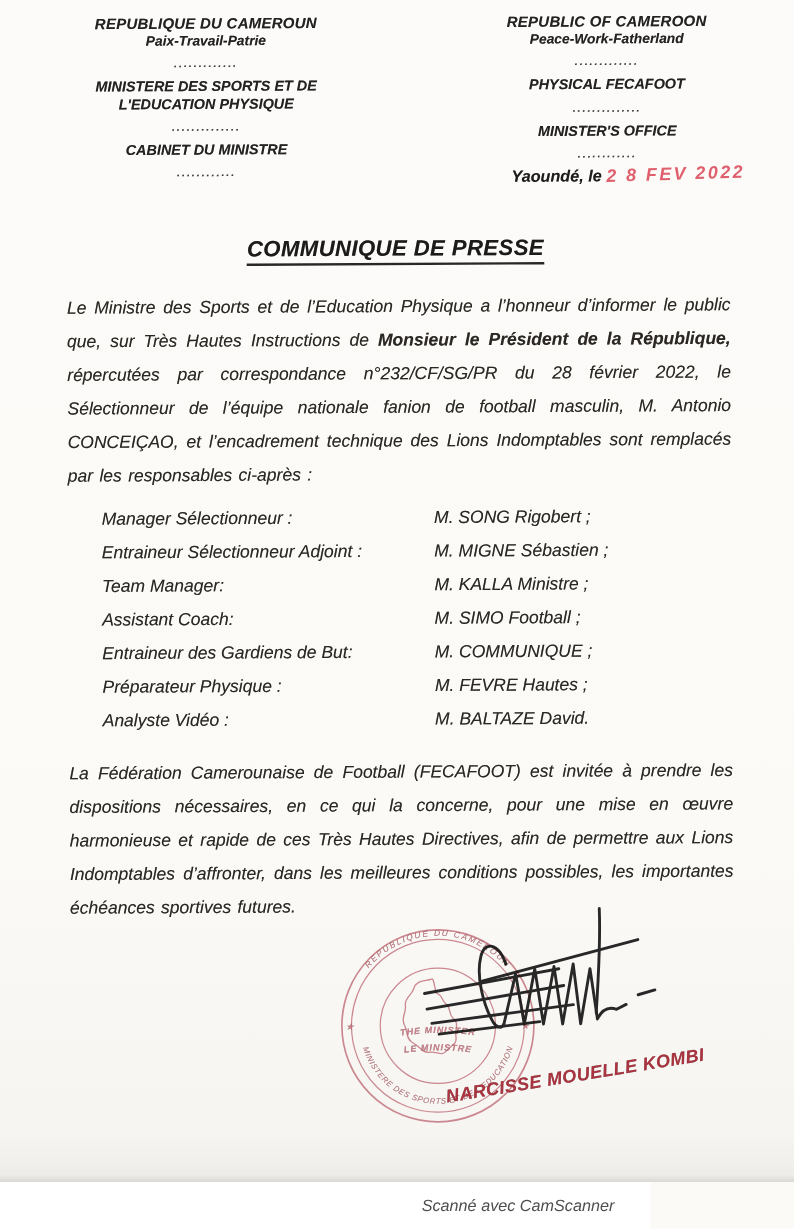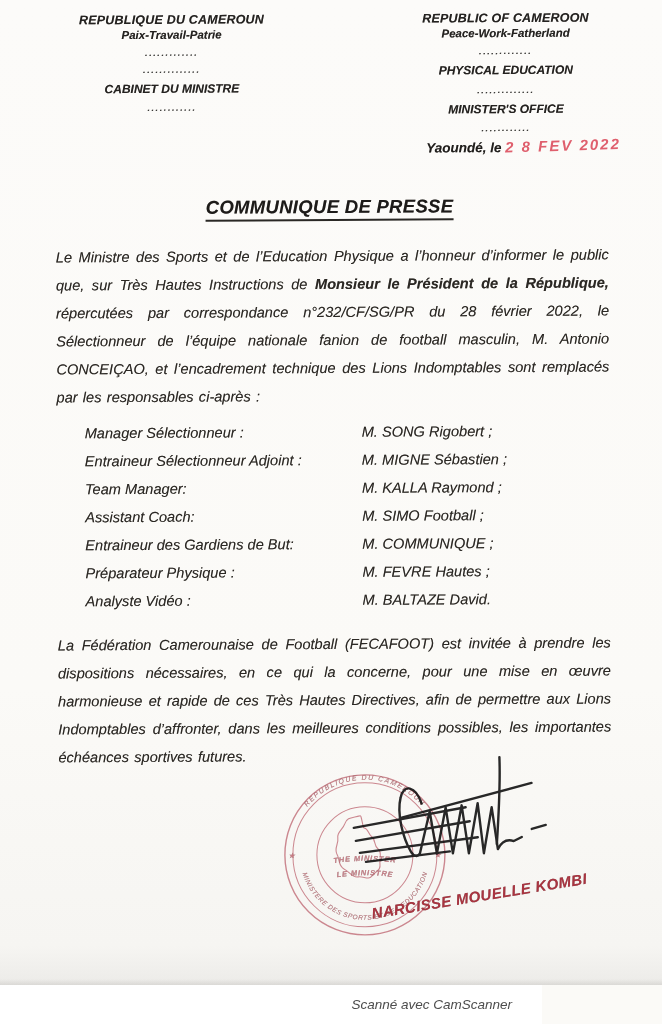--- a/index.html
+++ b/index.html
@@ -76,30 +76,32 @@
 
 <div class="page">
   <div class="scan"></div>
 
   <div class="doc">
 
     <div class="hdr hdr-left">
       <div class="hdr-country">REPUBLIQUE DU CAMEROUN</div>
       <div class="hdr-motto">Paix-Travail-Patrie</div>
       <div class="dots">.............</div>
+      <div class="hdr-ministry">MINISTERE DES SPORTS ET DE</div>
+      <div class="hdr-ministry">L'EDUCATION PHYSIQUE</div>
       <div class="dots">..............</div>
       <div class="hdr-office">CABINET DU MINISTRE</div>
       <div class="dots">............</div>
     </div>
 
     <div class="hdr hdr-right">
       <div class="hdr-country">REPUBLIC OF CAMEROON</div>
       <div class="hdr-motto">Peace-Work-Fatherland</div>
       <div class="dots">.............</div>
-      <div class="hdr-ministry">PHYSICAL EDUCATION</div>
+      <div class="hdr-ministry">PHYSICAL FECAFOOT</div>
       <div class="dots">..............</div>
       <div class="hdr-office">MINISTER'S OFFICE</div>
       <div class="dots">............</div>
     </div>
 
     <div class="dateline">
       <span>Yaoundé, le</span>
       <span class="date-stamp">2 8 FEV 2022</span>
     </div>
 
@@ -115,21 +117,21 @@
       <div class="app-row">
         <div class="app-role">Manager Sélectionneur :</div>
         <div class="app-name">M. SONG Rigobert ;</div>
       </div>
       <div class="app-row">
         <div class="app-role">Entraineur Sélectionneur Adjoint :</div>
         <div class="app-name">M. MIGNE Sébastien ;</div>
       </div>
       <div class="app-row">
         <div class="app-role">Team Manager:</div>
-        <div class="app-name">M. KALLA Raymond ;</div>
+        <div class="app-name">M. KALLA Ministre ;</div>
       </div>
       <div class="app-row">
         <div class="app-role">Assistant Coach:</div>
         <div class="app-name">M. SIMO Football ;</div>
       </div>
       <div class="app-row">
         <div class="app-role">Entraineur des Gardiens de But:</div>
         <div class="app-name">M. COMMUNIQUE ;</div>
       </div>
       <div class="app-row">

